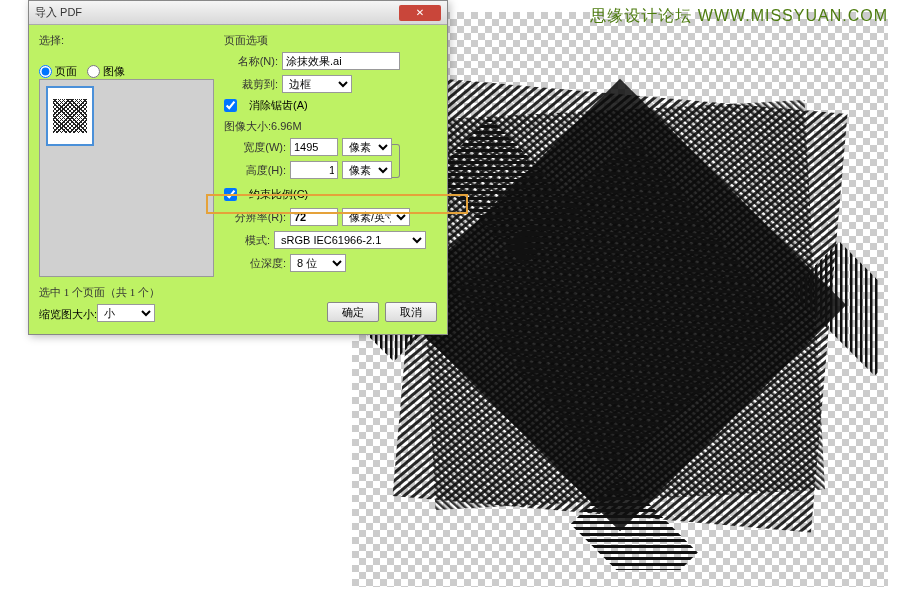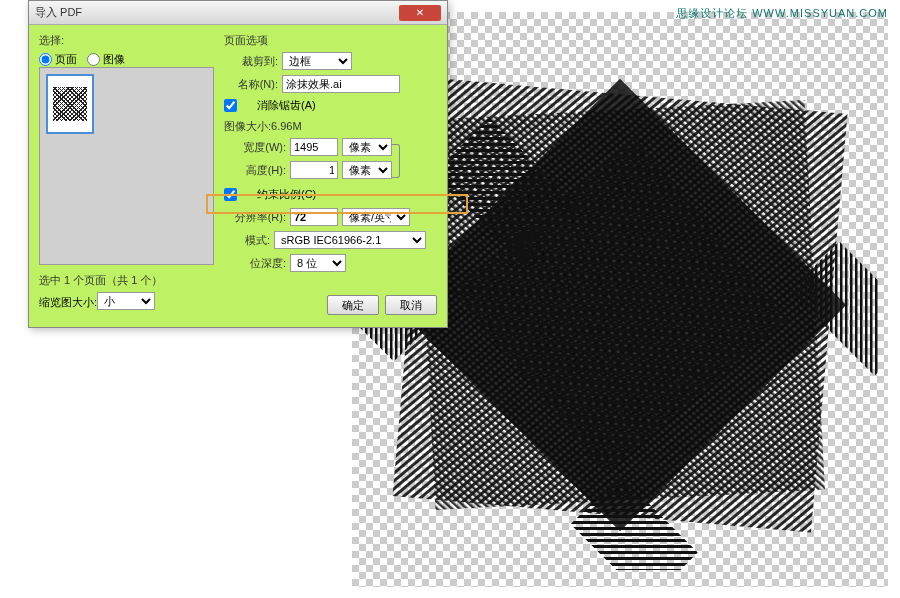--- a/index.html
+++ b/index.html
@@ -1,44 +1,44 @@
 <!DOCTYPE html>
 <html><head>
 <meta charset="utf-8">
 <style>
 * { box-sizing: border-box; margin: 0; padding: 0; font-family: "Microsoft YaHei", sans-serif; font-size: 11px; }
 body { width: 900px; height: 598px; background: #fff; position: relative; overflow: hidden; }
-.watermark { position: absolute; top: 6px; right: 12px; color: #0f766e; font-size: 11px; letter-spacing: 1px; }
+.watermark { position: absolute; top: 6px; right: 12px; color: #4d7c0f; font-size: 16px; letter-spacing: 1px; }
 .canvas-bg { position: absolute; left: 352px; top: 12px; width: 536px; height: 575px;
   background-image: linear-gradient(45deg,#ccc 25%,transparent 25%),linear-gradient(-45deg,#ccc 25%,transparent 25%),linear-gradient(45deg,transparent 75%,#ccc 75%),linear-gradient(-45deg,transparent 75%,#ccc 75%);
   background-size: 14px 14px; background-position: 0 0,0 7px,7px -7px,-7px 0; background-color: #fff; }
 .artwork { position: absolute; inset: 0; display: flex; align-items: center; justify-content: center; }
 .artwork svg { width: 520px; height: 540px; }
 .dialog { position: absolute; left: 28px; top: 0; width: 420px; background: #bef264; border: 1px solid #888; box-shadow: 2px 2px 8px rgba(0,0,0,.25); }
 .titlebar { height: 24px; background: linear-gradient(#f5f5f5,#d8d8d8); display: flex; align-items: center; padding: 0 6px; border-bottom: 1px solid #aaa; }
 .titlebar .title { flex: 1; color: #333; }
 .titlebar .close { width: 42px; height: 16px; background: #c9463a; color: #fff; display: flex; align-items: center; justify-content: center; font-size: 10px; border-radius: 2px; }
 .body { display: flex; padding: 8px 10px 12px 10px; gap: 10px; }
 .left { width: 175px; }
-.group-label { color: #333; margin-bottom: 4px; }
+.group-label { color: #333; margin-bottom: 16px; }
 .radio-row { display: flex; gap: 10px; }
 .radio-row label { display: flex; align-items: center; gap: 3px; }
 .radio-row input { margin: 0; }
 .thumb-box { width: 175px; height: 198px; background: #d0d0d0; border: 1px solid #999; padding: 6px; }
 .thumb { width: 48px; height: 60px; background: #fff; border: 2px solid #4a90d9; display: flex; align-items: center; justify-content: center; }
 .thumb-inner { width: 34px; height: 34px; background: repeating-linear-gradient(45deg,#222 0 1px,transparent 1px 3px),repeating-linear-gradient(-45deg,#222 0 1px,transparent 1px 3px); }
-.sel-info { margin-top: 8px; color: #333; }
+.sel-info { margin-top: 8px; color: #333; font-family: Liberation Serif, serif; }
 .thumb-size { display: flex; align-items: flex-end; margin-top: 4px; }
 .right { flex: 1; position: relative; }
 .rlabel { color: #333; margin-bottom: 4px; }
 .row { display: flex; align-items: center; gap: 4px; margin-bottom: 5px; }
 .row .lab { width: 54px; text-align: right; color: #333; }
 .txt { height: 18px; border: 1px solid #999; background: #fff; padding: 0 3px; }
 .sel { height: 18px; border: 1px solid #999; background: #fff; padding: 0 2px; }
-.chk { display: flex; align-items: center; gap: 20px; margin: 3px 0 6px 0; }
+.chk { display: flex; align-items: center; gap: 12px; margin: 3px 0 6px 0; }
 .sub { margin-left: 8px; }
 .btnrow { position: absolute; right: 0; bottom: 0; display: flex; gap: 6px; }
 .btn { width: 52px; height: 20px; background: linear-gradient(#fafafa,#ddd); border: 1px solid #888; border-radius: 2px; display: flex; align-items: center; justify-content: center; }
 .link-icon { width: 8px; height: 34px; border: 1px solid #888; border-left: none; border-radius: 0 3px 3px 0; align-self: center; }
 .highlight { position: absolute; border: 2px solid #e5a23a; pointer-events: none; }
 </style>
 </head>
 <body>
 
 <div class="canvas-bg">
@@ -94,26 +94,26 @@
       <div class="sel-info">选中 1 个页面（共 1 个）</div>
       <div class="thumb-size">
         <span>缩览图大小:</span>
         <select class="sel" style="width:58px"><option>小</option></select>
       </div>
     </div>
 
     <div class="right" style="min-height:282px">
       <div class="rlabel">页面选项</div>
       <div class="row">
+          <span class="lab">名称(N):</span>
+          <input class="txt" style="width: 118px;" value="涂抹效果.ai">
+        </div>
+      <div class="row">
           <span class="lab">裁剪到:</span>
           <select class="sel" style="width:70px"><option>边框</option></select>
-        </div>
-      <div class="row">
-          <span class="lab">名称(N):</span>
-          <input class="txt" style="width: 118px;" value="涂抹效果.ai">
         </div>
       <div class="chk">
           <input type="checkbox" checked="" style="">
           <span>消除锯齿(A)</span>
         </div>
 
       <div class="rlabel">图像大小:6.96M</div>
       <div style="display:flex">
         <div class="sub">
           <div class="row">

